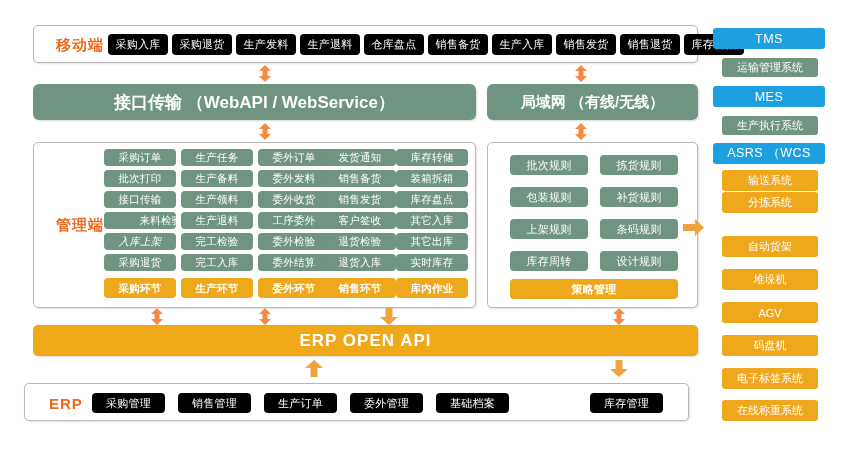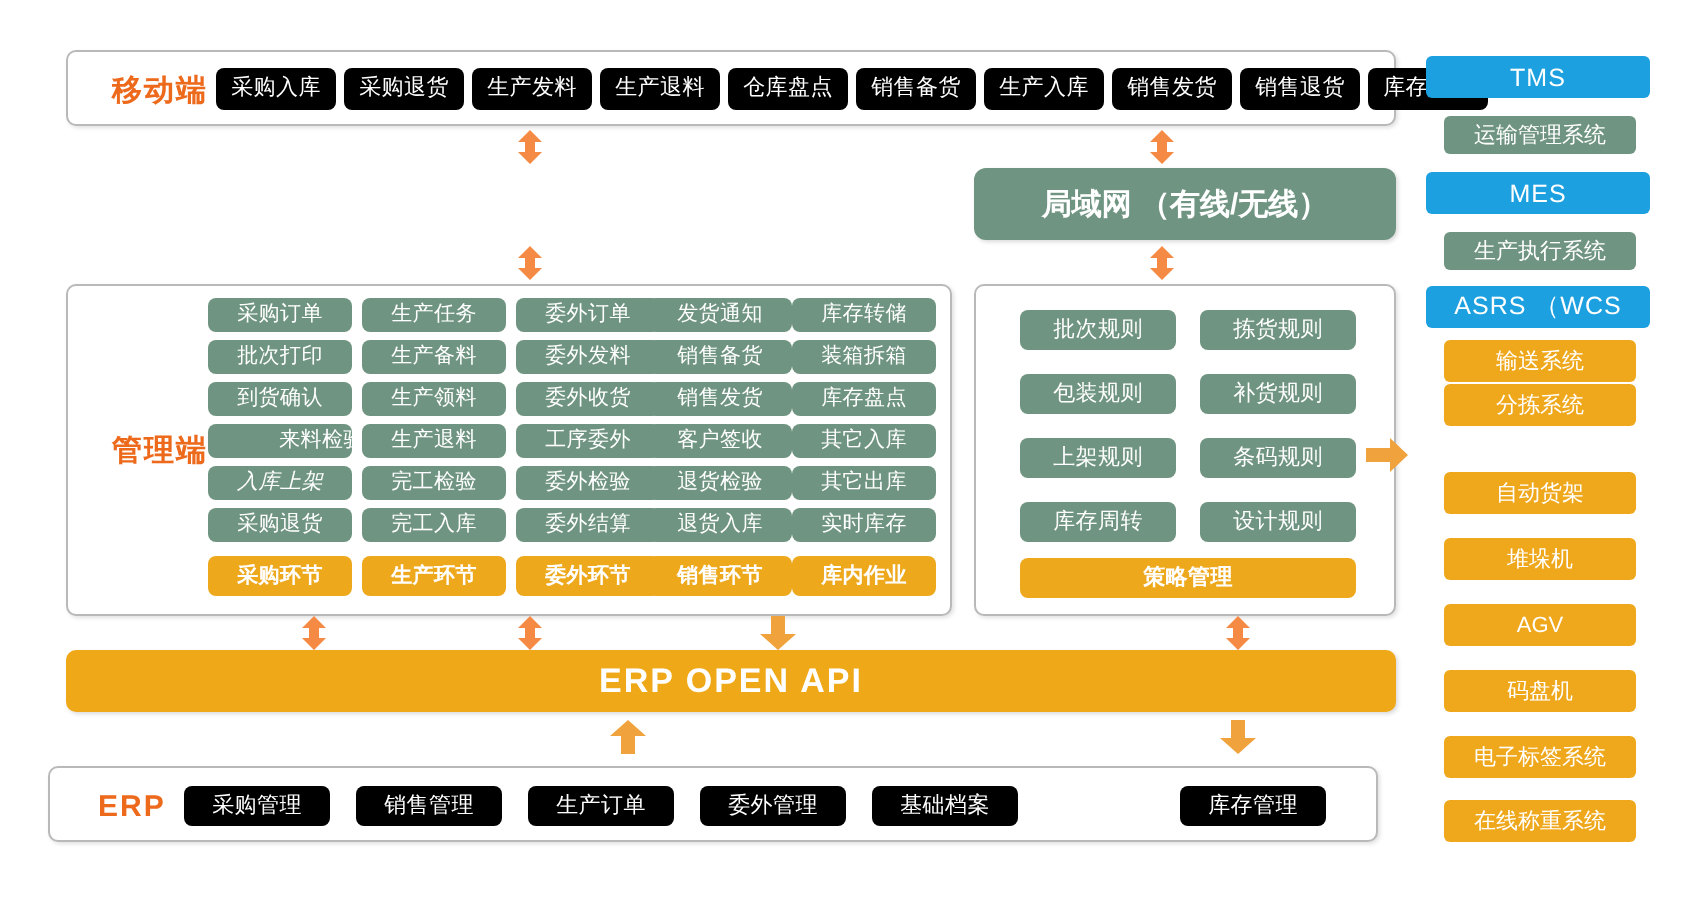--- a/index.html
+++ b/index.html
@@ -126,39 +126,40 @@
     <svg width="18" height="17" viewBox="0 0 18 17">
         <path d="M9 0 L15 6 H11.5 V11 H15 L9 17 L3 11 H6.5 V6 H3 Z" fill="#f58a45"></path>
       </svg>
   </div>
   <div class="arrow" style="left:572px; top:65px;">
     <svg width="18" height="17" viewBox="0 0 18 17">
         <path d="M9 0 L15 6 H11.5 V11 H15 L9 17 L3 11 H6.5 V6 H3 Z" fill="#f58a45"></path>
       </svg>
   </div>
 
+  <div class="band" id="band-api">接口传输 （WebAPI / WebService）</div>
   <div class="band" id="band-lan">局域网 （有线/无线）</div>
 
   <div class="arrow" style="left:256px; top:123px;">
     <svg width="18" height="17" viewBox="0 0 18 17">
         <path d="M9 0 L15 6 H11.5 V11 H15 L9 17 L3 11 H6.5 V6 H3 Z" fill="#f58a45"></path>
       </svg>
   </div>
   <div class="arrow" style="left:572px; top:123px;">
     <svg width="18" height="17" viewBox="0 0 18 17">
         <path d="M9 0 L15 6 H11.5 V11 H15 L9 17 L3 11 H6.5 V6 H3 Z" fill="#f58a45"></path>
       </svg>
   </div>
 
   <div class="framebox" id="mgmt-frame">
     <div class="sidelabel" style="left:10px; top:73px;">管理端</div>
 
     <div class="pill green" style="left:70px;  top:6px;">采购订单</div>
     <div class="pill green" style="left:70px;  top:27px;">批次打印</div>
-    <div class="pill green" style="left:70px;  top:48px;">到货确认</div>
+    <div class="pill green" style="left:70px;  top:48px;">接口传输</div>
     <div class="pill green" style="left:70px;  top:69px;padding-left:42px;">来料检验</div>
     <div class="pill green" style="left:70px;  top:90px;font-style:italic;">入库上架</div>
     <div class="pill green" style="left:70px;  top:111px;">采购退货</div>
     <div class="pill amber" style="left:70px;  top:135px; height:20px;">采购环节</div>
 
     <div class="pill green" style="left:147px; top:6px;">生产任务</div>
     <div class="pill green" style="left:147px; top:27px;">生产备料</div>
     <div class="pill green" style="left:147px; top:48px;">生产领料</div>
     <div class="pill green" style="left:147px; top:69px;">生产退料</div>
     <div class="pill green" style="left:147px; top:90px;">完工检验</div>

